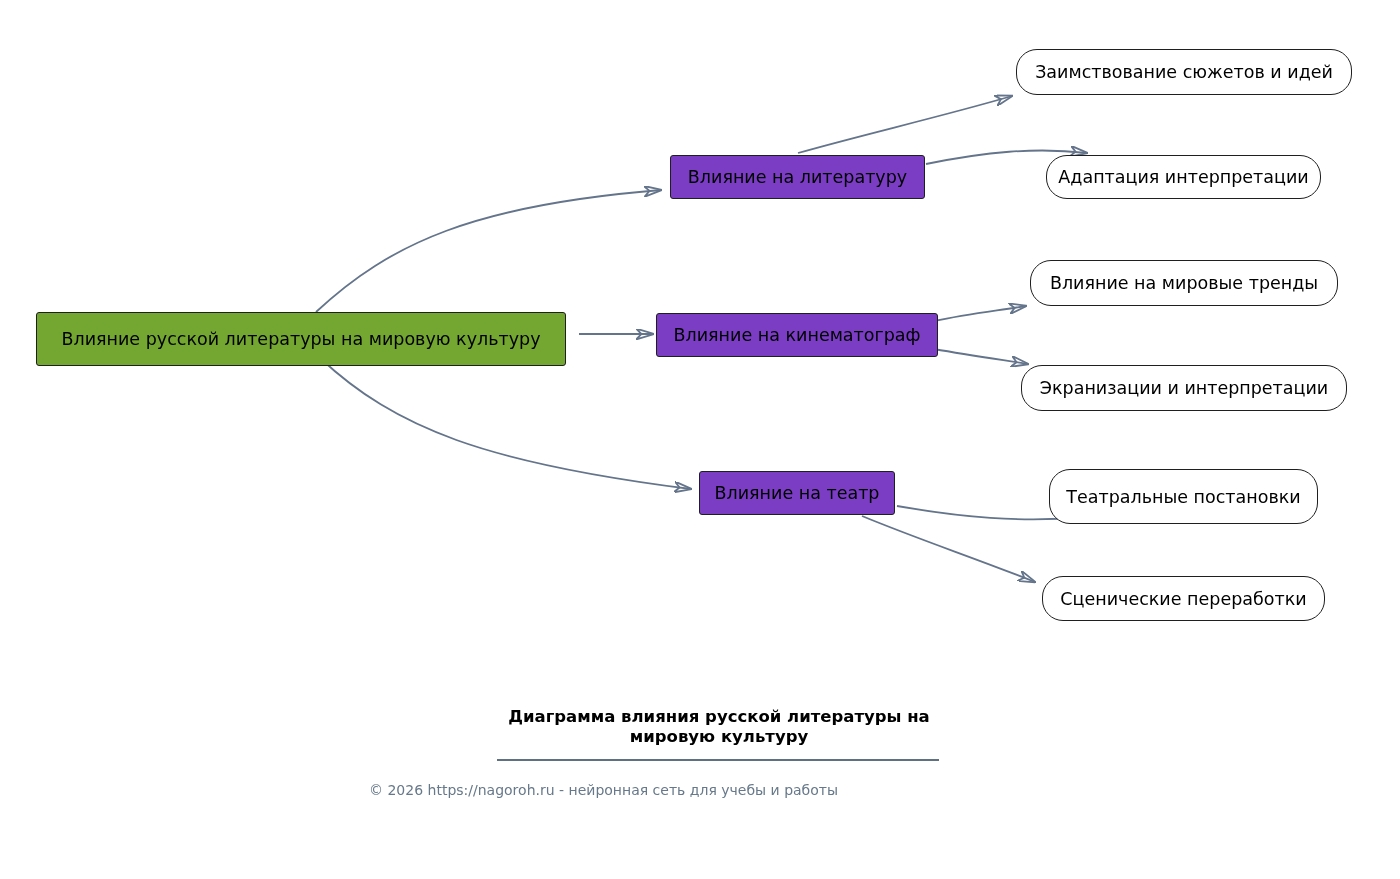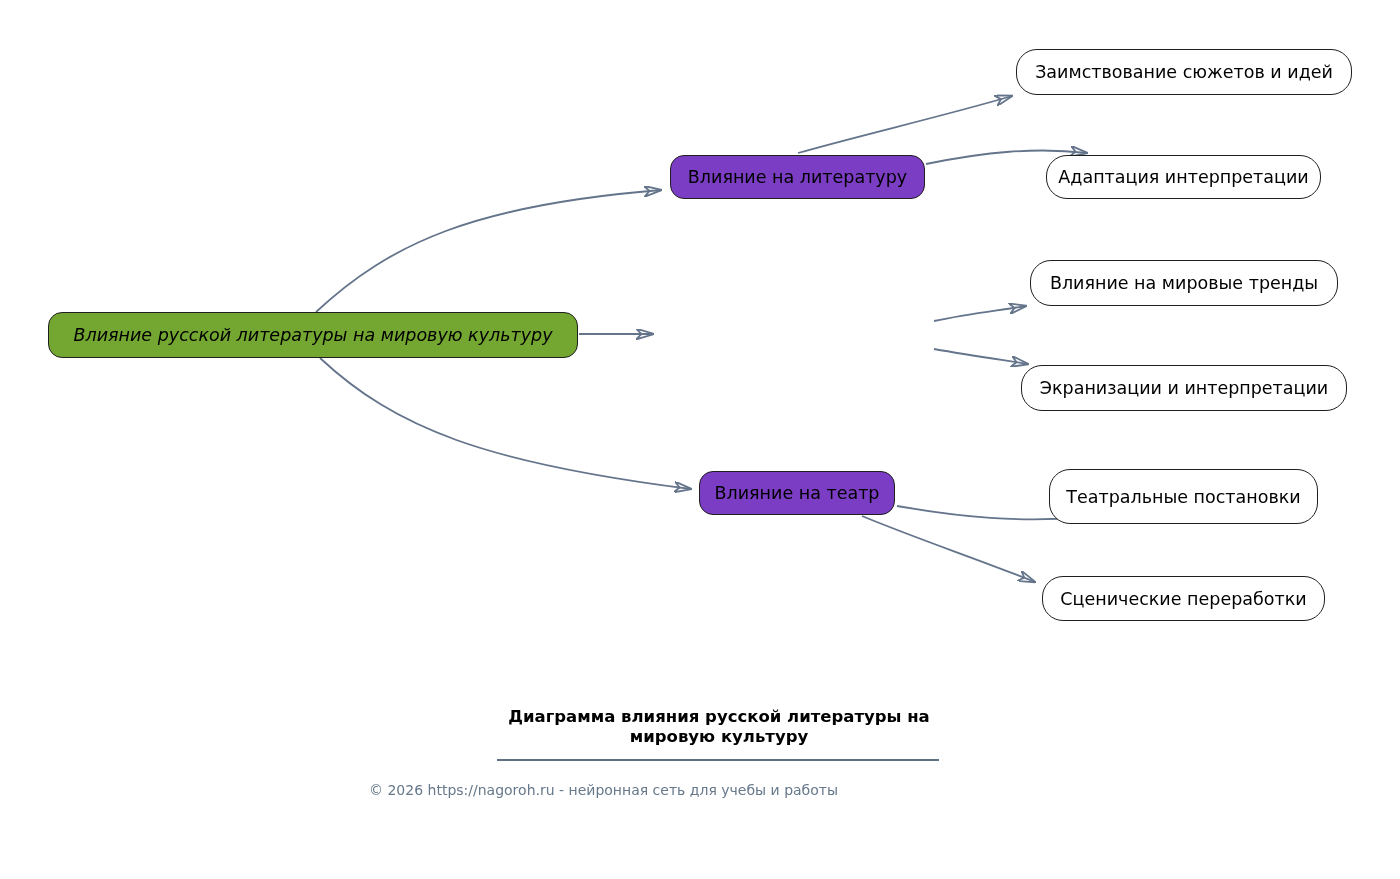--- a/index.html
+++ b/index.html
@@ -28,30 +28,30 @@
   }
   .node {
     position: absolute;
     z-index: 2;
     box-sizing: border-box;
     display: flex;
     align-items: center;
     justify-content: center;
     white-space: nowrap;
     border: 1.7px solid #1f1f1f;
-    border-radius: 14px;
+    border-radius: 3px;
     font-size: 17.5px;
     color: #000000;
   }
   .node-root   { background: #74a732; }
   .node-branch { background: #7b3dc4; }
   .node-leaf   { background: #ffffff; border-radius: 21px; border-width: 1.5px; }
 
   
-  #n-root  { left: 48px;   top: 312px; width: 530px; height: 46px; font-style: italic; }
+  #n-root  { left: 36px;   top: 312px; width: 530px; height: 54px; }
   #n-b1    { left: 670px;  top: 155px; width: 255px; height: 44px; }
   #n-b2    { left: 656px;  top: 313px; width: 282px; height: 44px; }
   #n-b3    { left: 699px;  top: 471px; width: 196px; height: 44px; }
   #n-l1    { left: 1016px; top: 49px;  width: 336px; height: 46px; }
   #n-l2    { left: 1046px; top: 155px; width: 275px; height: 44px; }
   #n-l3    { left: 1030px; top: 260px; width: 308px; height: 46px; }
   #n-l4    { left: 1021px; top: 365px; width: 326px; height: 46px; }
   #n-l5    { left: 1049px; top: 469px; width: 269px; height: 55px; }
   #n-l6    { left: 1042px; top: 576px; width: 283px; height: 45px; }
 
@@ -105,20 +105,21 @@
     <path d="M 934 321 C 968 314, 995 311, 1026 306" marker-end="url(#arrow)"></path>
     <path d="M 934 349 C 968 355, 996 359, 1028 364" marker-end="url(#arrow)"></path>
     <path d="M 897 506 C 960 517, 1020 523, 1086 517" marker-end="url(#arrow)"></path>
     <path d="M 862 516 C 920 540, 975 558, 1035 582" marker-end="url(#arrow)"></path>
   </svg>
 
   <div id="n-root" class="node node-root">Влияние русской литературы на мировую культуру</div>
 
   <div id="n-b1" class="node node-branch">Влияние на литературу</div>
 
+  <div id="n-b2" class="node node-branch">Влияние на кинематограф</div>
 
   <div id="n-b3" class="node node-branch">Влияние на театр</div>
 
   <div id="n-l1" class="node node-leaf">Заимствование сюжетов и идей</div>
 
   <div id="n-l2" class="node node-leaf">Адаптация интерпретации</div>
 
   <div id="n-l3" class="node node-leaf">Влияние на мировые тренды</div>
 
   <div id="n-l4" class="node node-leaf">Экранизации и интерпретации</div>

